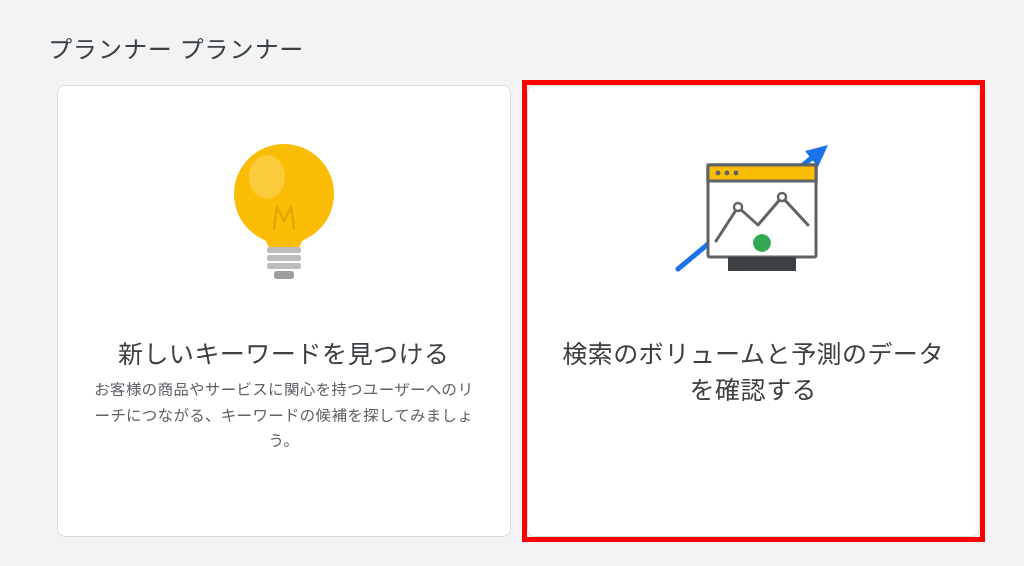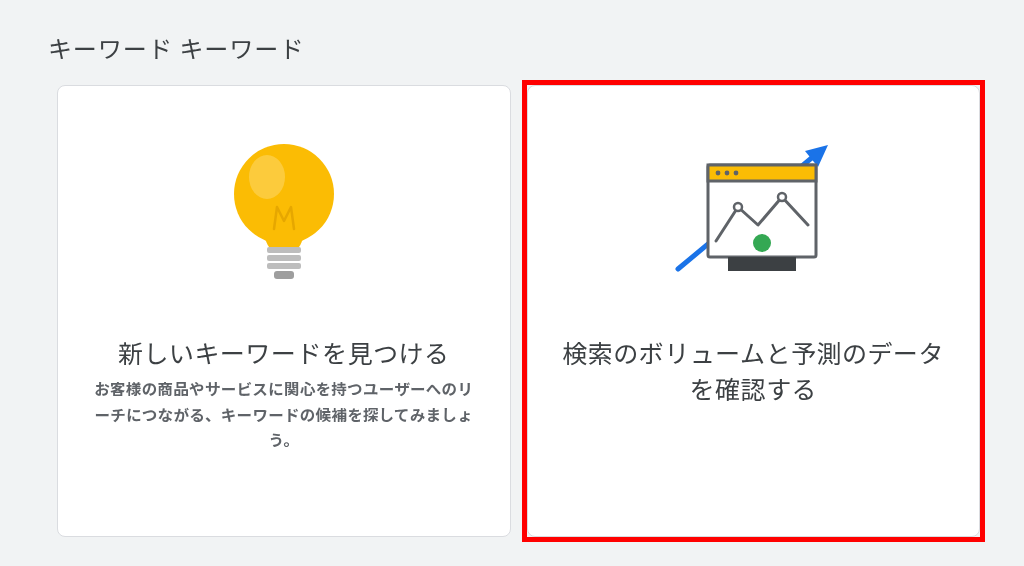--- a/index.html
+++ b/index.html
@@ -65,32 +65,32 @@
       font-size: 25px;
       font-weight: 400;
       color: #3c4043;
       text-align: center;
       line-height: 1.45;
       letter-spacing: 0.5px;
       margin-bottom: 6px;
     }
     .card .card-desc {
       font-size: 15.5px;
-      font-weight: 700;
+      font-weight: 400;
       color: #5f6368;
       text-align: center;
       line-height: 1.65;
       letter-spacing: 0.3px;
       padding: 0 4px;
     }
   </style>
 </head>
 <body>
 
-<h1 class="page-title">キーワード キーワード</h1>
+<h1 class="page-title">プランナー プランナー</h1>
 
 <div class="cards-row">
 
   <div class="card">
     <div class="illustration">
       <svg width="130" height="170" viewBox="0 0 130 170">
 
         <circle cx="65" cy="65" r="50" fill="#fbbc04"></circle>
 
         <ellipse cx="48" cy="48" rx="18" ry="22" fill="#fdd663" opacity="0.6"></ellipse>

